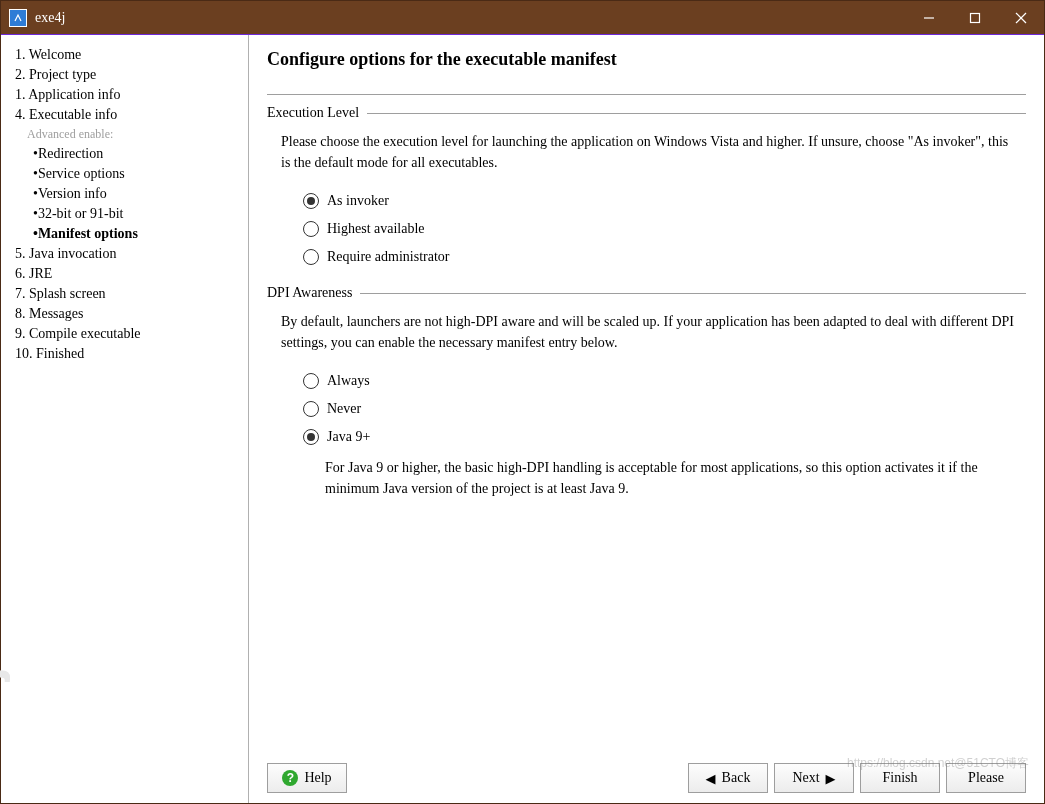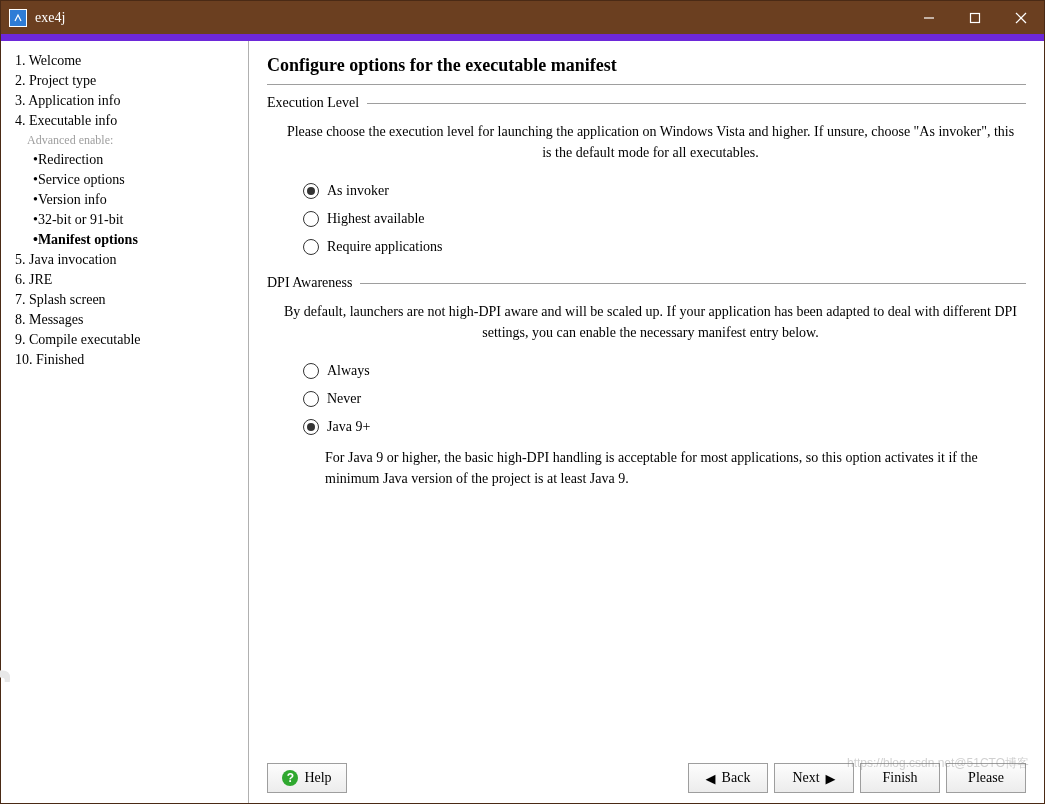--- a/index.html
+++ b/index.html
@@ -43,21 +43,21 @@
   display: flex;
   align-items: center;
   justify-content: center;
   color: #fff;
 }
 .titlebar-btn svg { width: 12px; height: 12px; }
 .client {
   flex: 1;
   display: flex;
   background: #fff;
-  border-top: 7px solid #6d28d9;
+  border-top: 1px solid #6d28d9;
 }
 .sidebar {
   width: 248px;
   border-right: 1px solid #b0b0b0;
   padding: 10px 6px 10px 14px;
   display: flex;
   flex-direction: column;
   position: relative;
 }
 .nav-item {
@@ -91,21 +91,21 @@
 }
 .main {
   flex: 1;
   display: flex;
   flex-direction: column;
   padding: 14px 18px 10px 18px;
 }
 .page-title {
   font-size: 18px;
   font-weight: bold;
-  padding-bottom: 8px;
+  padding-bottom: 24px;
   border-bottom: 1px solid #9e9e9e;
   margin-bottom: 10px;
 }
 .group {
   margin-bottom: 14px;
 }
 .group-header {
   display: flex;
   align-items: center;
   margin-bottom: 10px;
@@ -114,21 +114,20 @@
   margin-right: 8px;
   white-space: nowrap;
 }
 .group-header-line {
   flex: 1;
   border-top: 1px solid #9e9e9e;
 }
 .group-desc {
   padding: 0 6px 14px 14px;
   line-height: 1.5;
-  text-align: center;
 }
 .radio-row {
   display: flex;
   align-items: center;
   padding: 6px 0 6px 36px;
   cursor: pointer;
 }
 .radio-outer {
   width: 16px;
   height: 16px;
@@ -218,21 +217,21 @@
           <line x1="11" y1="1" x2="1" y2="11" stroke="#fff" stroke-width="1.2"></line>
         </svg>
     </div>
   </div>
 
   <div class="client">
     <div class="sidebar">
       <div id="nav-top">
           <div class="nav-item">1. Welcome</div>
           <div class="nav-item">2. Project type</div>
-          <div class="nav-item">3. Application info</div>
+          <div class="nav-item">1. Application info</div>
           <div class="nav-item">4. Executable info</div>
         </div>
       <div class="nav-sub-header">Advanced enable:</div>
       <div id="nav-adv">
           <div class="nav-sub">Redirection</div>
           <div class="nav-sub">Service options</div>
           <div class="nav-sub">Version info</div>
           <div class="nav-sub">32-bit or 91-bit</div>
           <div class="nav-sub nav-current">Manifest options</div>
         </div>
@@ -263,21 +262,21 @@
                   <div class="radio-inner"></div>
                 </div>
                 <span>As invoker</span>
               </div>
               <div class="radio-row">
                 <div class="radio-outer"></div>
                 <span>Highest available</span>
               </div>
               <div class="radio-row">
                 <div class="radio-outer"></div>
-                <span>Require applications</span>
+                <span>Require administrator</span>
               </div>
             </div>
         </div>
 
         <div class="group">
           <div class="group-header">
             <span class="group-header-label">DPI Awareness</span>
             <div class="group-header-line"></div>
           </div>
           <div class="group-desc">By default, launchers are not high-DPI aware and will be scaled up. If your application has been adapted to deal with different DPI settings, you can enable the necessary manifest entry below.</div>

